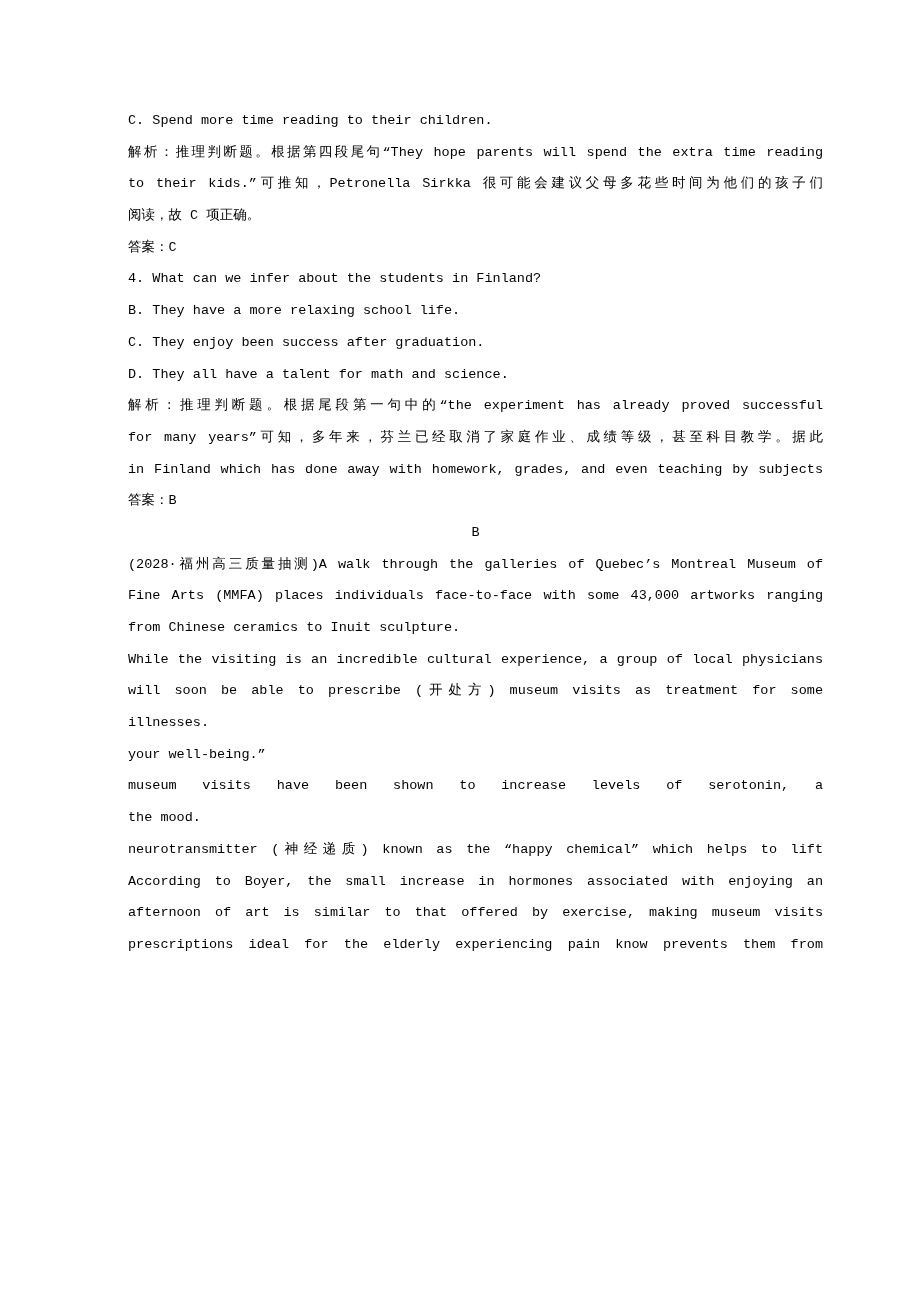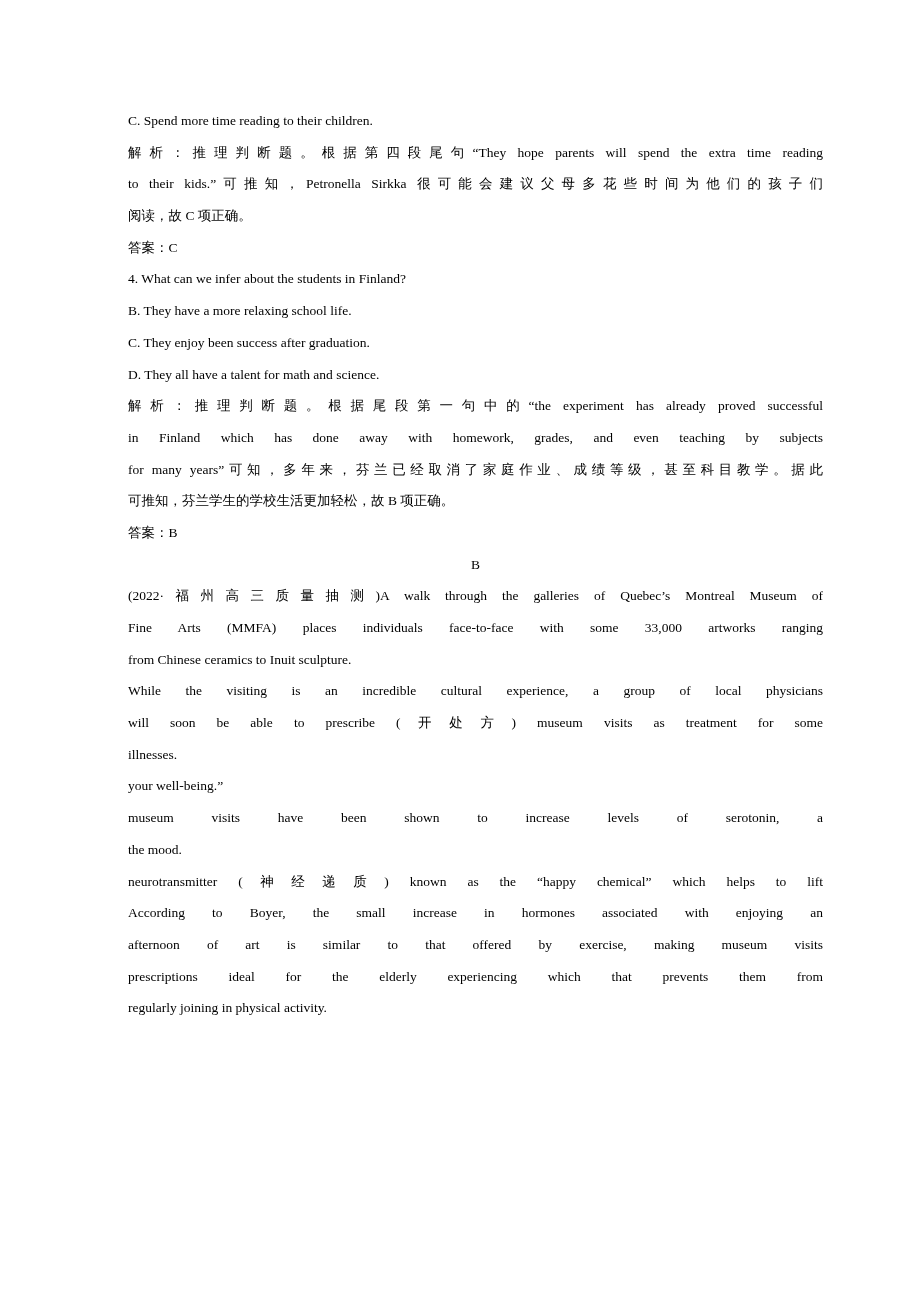--- a/index.html
+++ b/index.html
@@ -13,21 +13,21 @@
     height: 1302px;
     background: #ffffff;
     box-sizing: border-box;
     padding: 105px 97px 0 128px;
     overflow: hidden;
   }
   .doc-body {
     width: 100%;
   }
   .line {
-    font-family: Liberation Serif, serif;
+    font-family: Liberation Mono, monospace;
     font-size: 13.5px;
     color: #000000;
     height: 31.7px;
     line-height: 31.7px;
     white-space: pre;
   }
   .line.justify {
     white-space: normal;
     text-align: justify;
     text-align-last: justify;
@@ -45,33 +45,31 @@
       <div class="line">C. Spend more time reading to their children.</div>
       <div class="line justify">解析：推理判断题。根据第四段尾句“They hope parents will spend the extra time reading</div>
       <div class="line justify">to their kids.”可推知，Petronella Sirkka 很可能会建议父母多花些时间为他们的孩子们</div>
       <div class="line">阅读，故 C 项正确。</div>
       <div class="line">答案：C</div>
       <div class="line">4. What can we infer about the students in Finland?</div>
       <div class="line">B. They have a more relaxing school life.</div>
       <div class="line">C. They enjoy been success after graduation.</div>
       <div class="line">D. They all have a talent for math and science.</div>
       <div class="line justify">解析：推理判断题。根据尾段第一句中的“the experiment has already proved successful</div>
+      <div class="line justify">for many years”可知，多年来，芬兰已经取消了家庭作业、成绩等级，甚至科目教学。据此</div>
       <div class="line justify">in Finland which has done away with homework, grades, and even teaching by subjects</div>
-      <div class="line justify">for many years”可知，多年来，芬兰已经取消了家庭作业、成绩等级，甚至科目教学。据此</div>
-      <div class="line">可推知，芬兰学生的学校生活更加轻松，故 B 项正确。</div>
       <div class="line">答案：B</div>
       <div class="line center">B</div>
-      <div class="line justify">(2022·福州高三质量抽测)A walk through the galleries of Quebec’s Montreal Museum of</div>
-      <div class="line justify">Fine Arts (MMFA) places individuals face-to-face with some 33,000 artworks ranging</div>
+      <div class="line justify">(2028·福州高三质量抽测)A walk through the galleries of Quebec’s Montreal Museum of</div>
+      <div class="line justify">Fine Arts (MMFA) places individuals face-to-face with some 43,000 artworks ranging</div>
       <div class="line">from Chinese ceramics to Inuit sculpture.</div>
       <div class="line justify">While the visiting is an incredible cultural experience, a group of local physicians</div>
       <div class="line justify">will soon be able to prescribe (开处方) museum visits as treatment for some</div>
       <div class="line">illnesses.</div>
       <div class="line">your well-being.”</div>
       <div class="line justify">museum visits have been shown to increase levels of serotonin, a</div>
       <div class="line">the mood.</div>
       <div class="line justify">neurotransmitter (神经递质) known as the “happy chemical” which helps to lift</div>
       <div class="line justify">According to Boyer, the small increase in hormones associated with enjoying an</div>
       <div class="line justify">afternoon of art is similar to that offered by exercise, making museum visits</div>
-      <div class="line justify">prescriptions ideal for the elderly experiencing which that prevents them from</div>
-      <div class="line">regularly joining in physical activity.</div>
+      <div class="line justify">prescriptions ideal for the elderly experiencing pain know prevents them from</div>
     </div>
 </div>
 
 </body></html>

